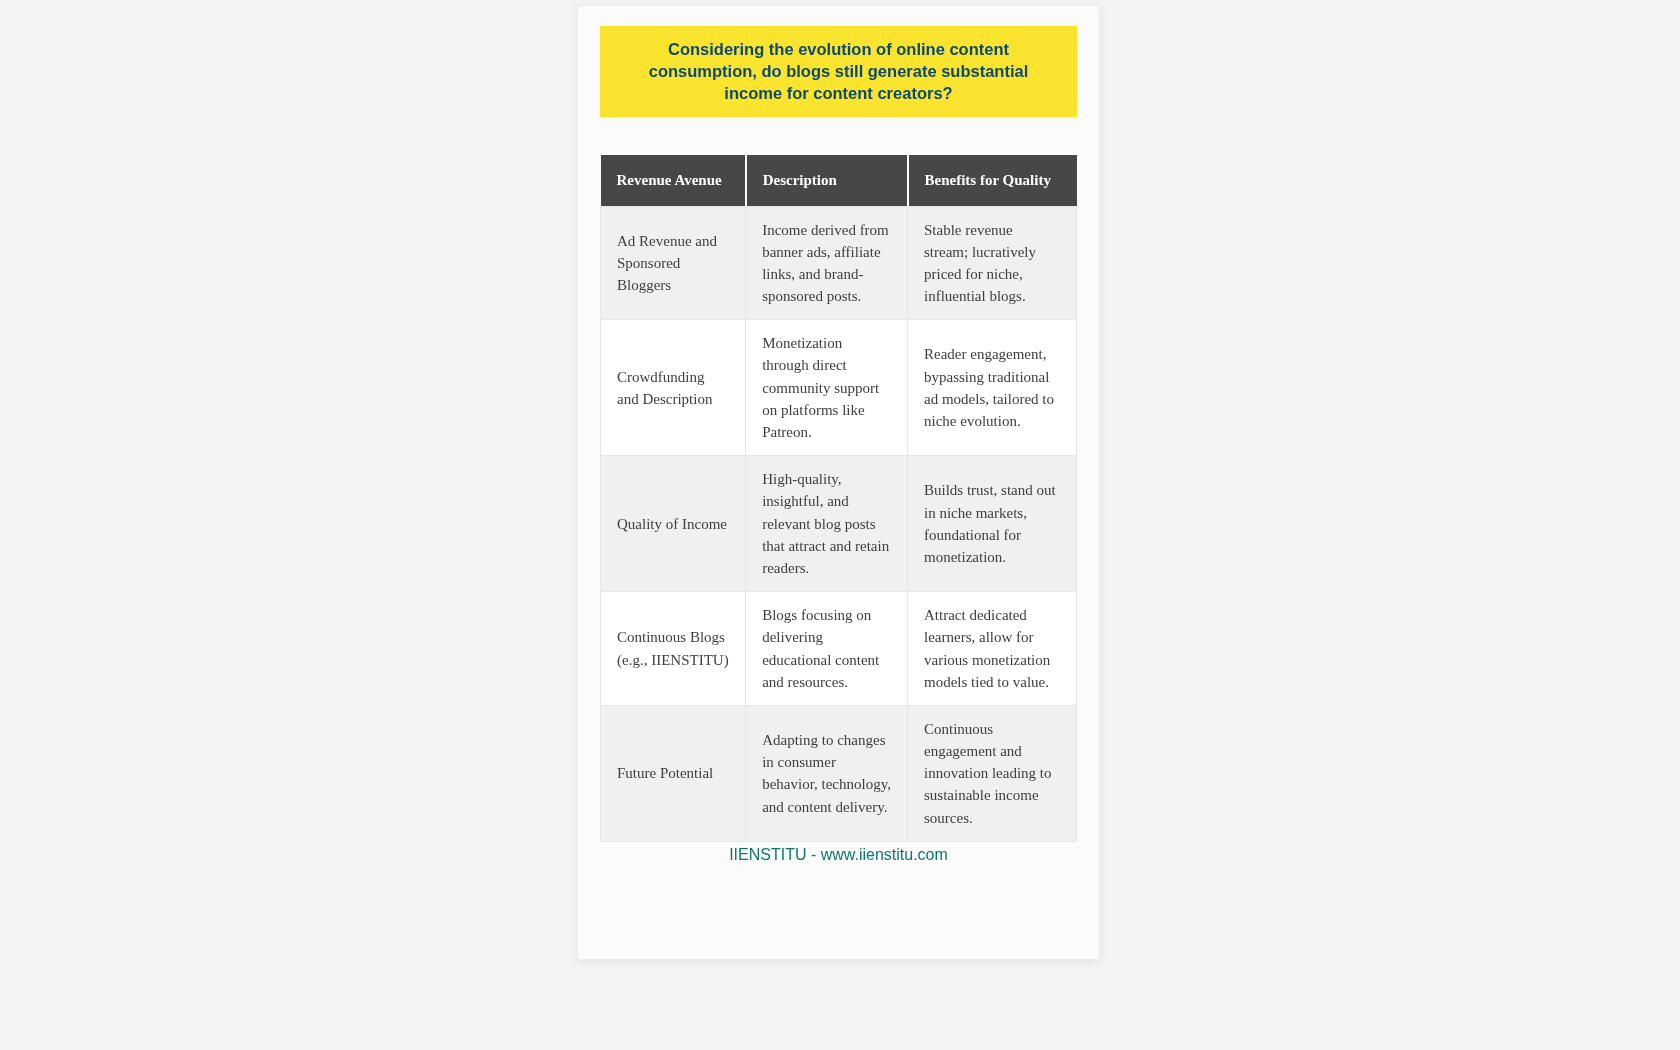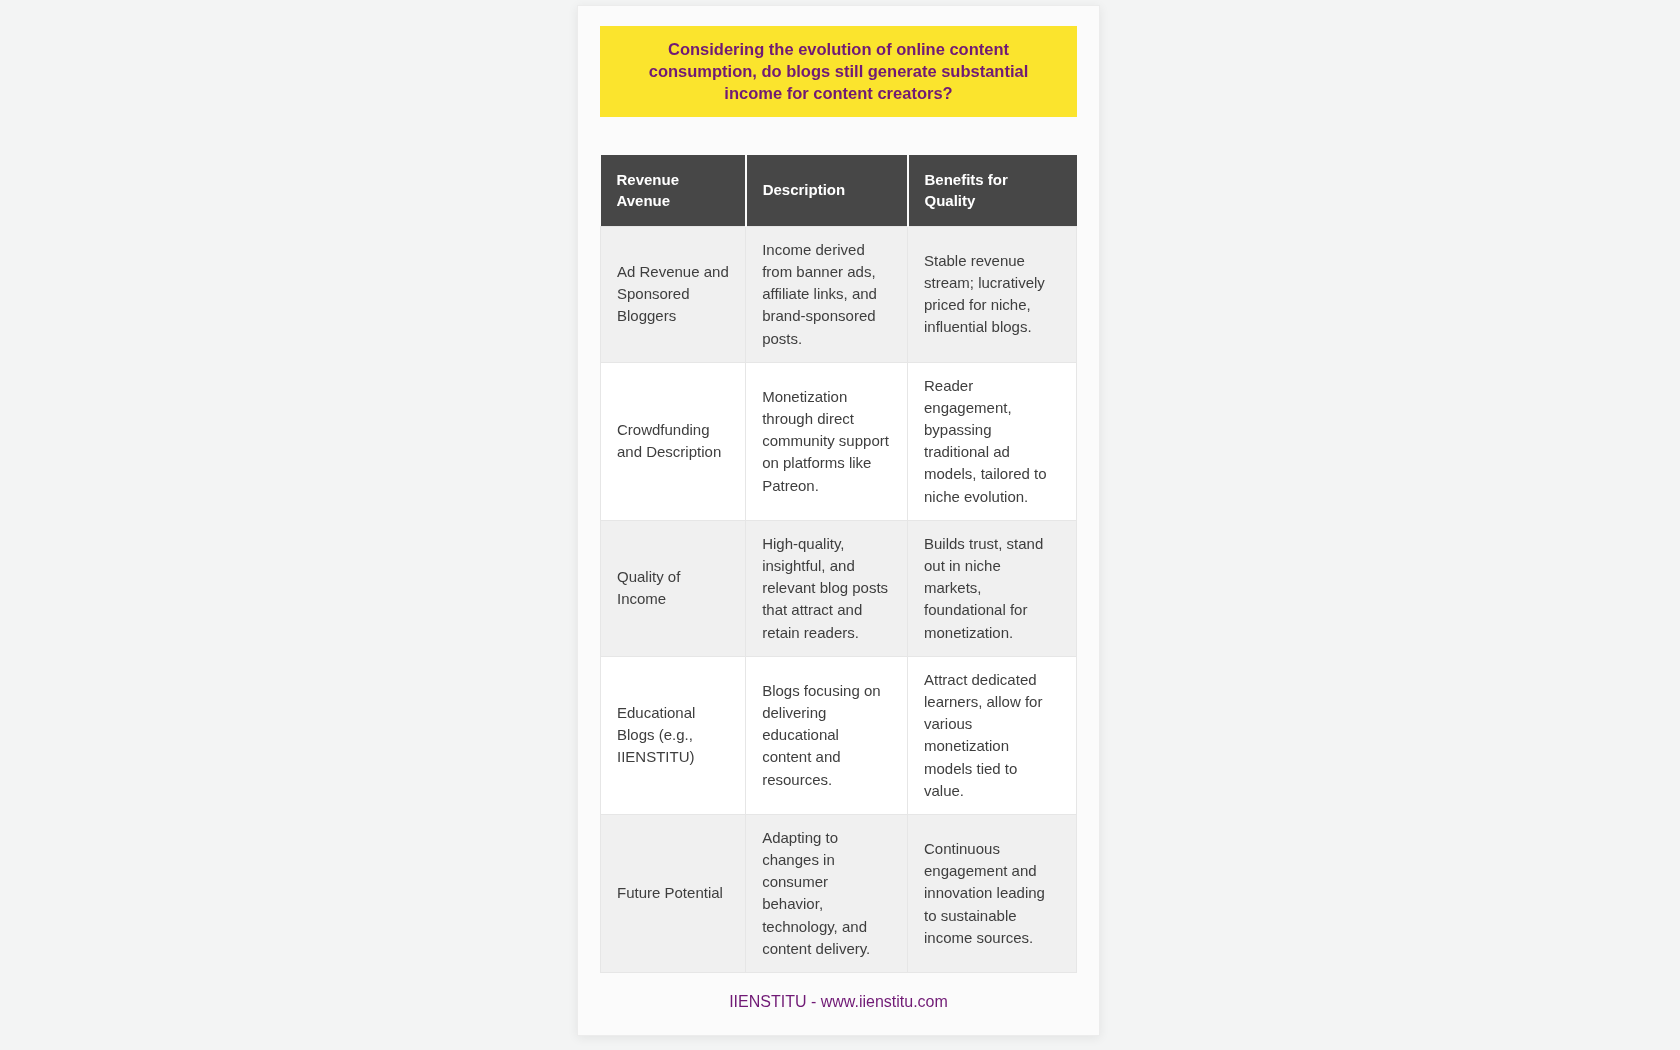--- a/index.html
+++ b/index.html
@@ -22,29 +22,29 @@
     width: 523px;
     min-height: 955px;
     box-sizing: border-box;
     background: #fbfbfb;
     border: 1px solid #ececec;
     box-shadow: 0 2px 10px rgba(0,0,0,0.07);
     padding: 20px 22px 24px 22px;
   }
   .question-box {
     background: #fbe42d;
-    color: #701a75;
+    color: #0c4a6e;
     font-size: 16.5px;
     font-weight: 700;
     line-height: 1.32;
     text-align: center;
     padding: 13px 24px;
     box-sizing: border-box;
   }
-  .table-wrap { margin-top: 38px; }
+  .table-wrap { margin-top: 38px; font-family: Liberation Serif, serif; }
   table.revenue-table {
     width: 100%;
     border-collapse: collapse;
     table-layout: fixed;
   }
   col.c1 { width: 30.5%; }
   col.c2 { width: 34%; }
   col.c3 { width: 35.5%; }
   .revenue-table th {
     background: #474747;
@@ -61,23 +61,23 @@
     font-size: 15px;
     color: #3e3e3e;
     line-height: 1.48;
     padding: 12px 16px;
     vertical-align: middle;
     border: 1px solid #e6e6e6;
   }
   .revenue-table tbody tr:nth-child(odd) td { background: #f0f0f0; }
   .revenue-table tbody tr:nth-child(even) td { background: #ffffff; }
   .footer {
-    margin-top: 20px;
+    margin-top: 4px;
     text-align: center;
-    color: #701a75;
+    color: #0f766e;
     font-size: 16px;
   }
 </style>
 </head>
 <body>
 
 <div class="canvas">
   <div class="card">
 
     <div class="question-box">Considering the evolution of online content consumption, do blogs still generate substantial income for content creators?</div>
@@ -106,21 +106,21 @@
             <td>Crowdfunding and Description</td>
             <td>Monetization through direct community support on platforms like Patreon.</td>
             <td>Reader engagement, bypassing traditional ad models, tailored to niche evolution.</td>
           </tr>
           <tr>
             <td>Quality of Income</td>
             <td>High-quality, insightful, and relevant blog posts that attract and retain readers.</td>
             <td>Builds trust, stand out in niche markets, foundational for monetization.</td>
           </tr>
           <tr>
-            <td>Educational Blogs (e.g., IIENSTITU)</td>
+            <td>Continuous Blogs (e.g., IIENSTITU)</td>
             <td>Blogs focusing on delivering educational content and resources.</td>
             <td>Attract dedicated learners, allow for various monetization models tied to value.</td>
           </tr>
           <tr>
             <td>Future Potential</td>
             <td>Adapting to changes in consumer behavior, technology, and content delivery.</td>
             <td>Continuous engagement and innovation leading to sustainable income sources.</td>
           </tr>
         </tbody>
       </table>

